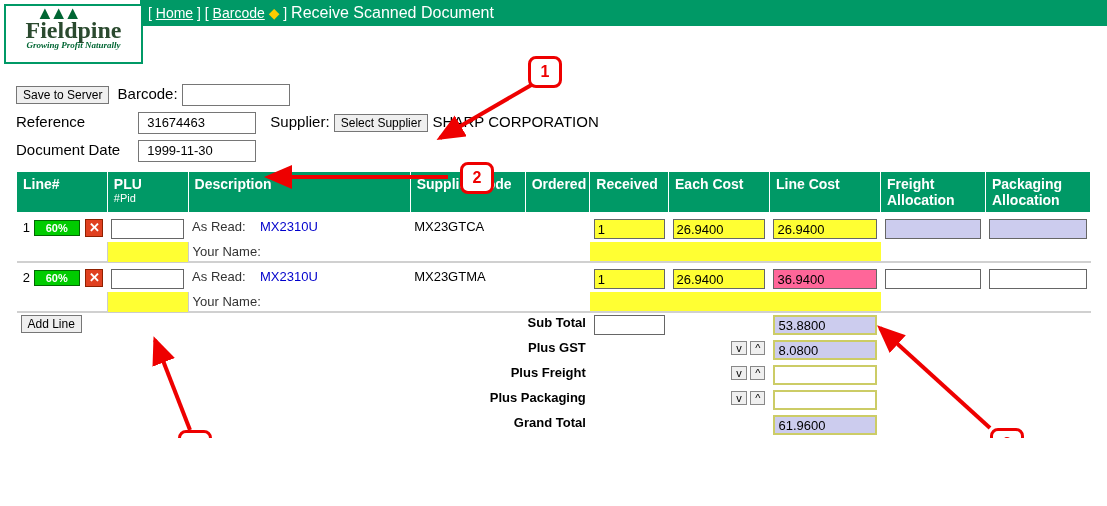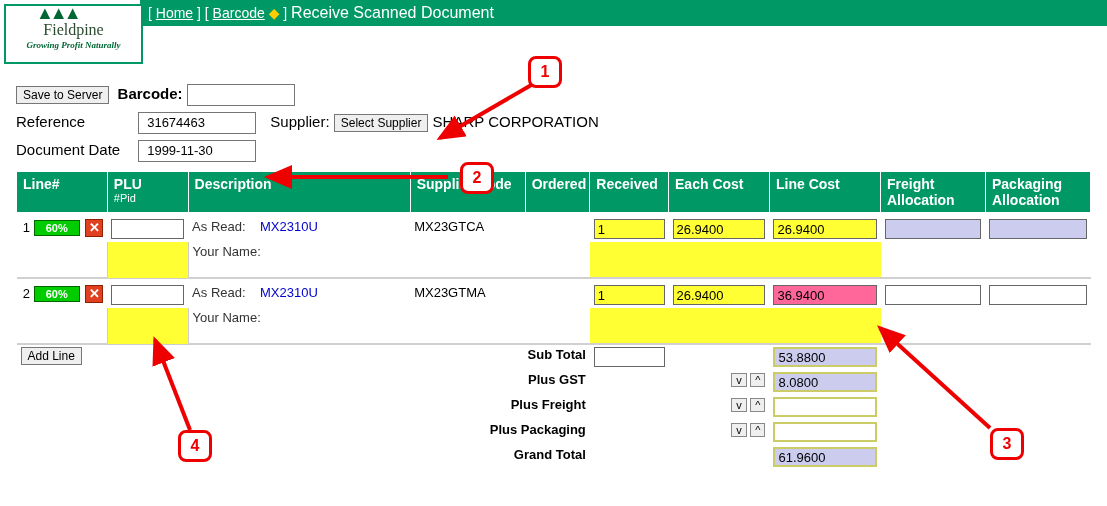--- a/index.html
+++ b/index.html
@@ -39,23 +39,23 @@
   }
   .logo .trees {
     color: #006633;
     font-size: 18px;
     line-height: 14px;
     letter-spacing: -4px;
     text-align: left;
     padding-left: 30px;
   }
   .logo .name {
-    font-size: 16px;
+    font-size: 24px;
     color: #2b4a2f;
-    font-weight: normal;
+    font-weight: bold;
     line-height: 20px;
   }
   .logo .tagline {
     font-size: 9px;
     color: #006633;
     font-style: italic;
     font-weight: bold;
   }
   .form-area {
     margin-top: 55px;
@@ -109,21 +109,21 @@
     font-weight: normal;
     display: block;
   }
   table.grid td {
     border-bottom: 1px solid #fff;
     padding: 2px 4px;
     vertical-align: top;
     font-size: 13px;
   }
   tr.data-top td { padding-top: 6px; }
-  tr.data-bot td { border-bottom: 2px solid #d0d0d0; padding-bottom: 18px;}
+  tr.data-bot td { border-bottom: 2px solid #d0d0d0; padding-bottom: 2px;}
   .lineno { text-align: right; font-size: 15px; white-space: nowrap; }
   .pct-badge {
     display: inline-block;
     background: #00cc00;
     color: #fff;
     font-size: 11px;
     font-weight: bold;
     padding: 1px 11px;
     border: 1px solid #006600;
   }
@@ -204,21 +204,21 @@
 <div class="header-bar">
   [ <a href="#">Home</a> ]
   [ <a href="#">Barcode</a>
     <span style="color:#ffcc00">◆</span> ]
   <span class="title">Receive Scanned Document</span>
 </div>
 
 <div class="form-area">
   <div class="row">
     <button class="btn">Save to Server</button>
-    <label style="margin-left:4px;font-weight:bold;">Barcode:</label>
+    <label style="margin-left:4px;">Barcode:</label>
     <input type="text" style="width: 90px;" value="">
   </div>
   <div class="row">
     <label style="width:118px">Reference</label>
     <input type="text" style="width: 100px;" value="31674463">
     <label style="margin-left:10px">Supplier:</label>
     <button class="btn">Select Supplier</button>
     <span class="supplier-name">SHARP CORPORATION</span>
   </div>
   <div class="row">

